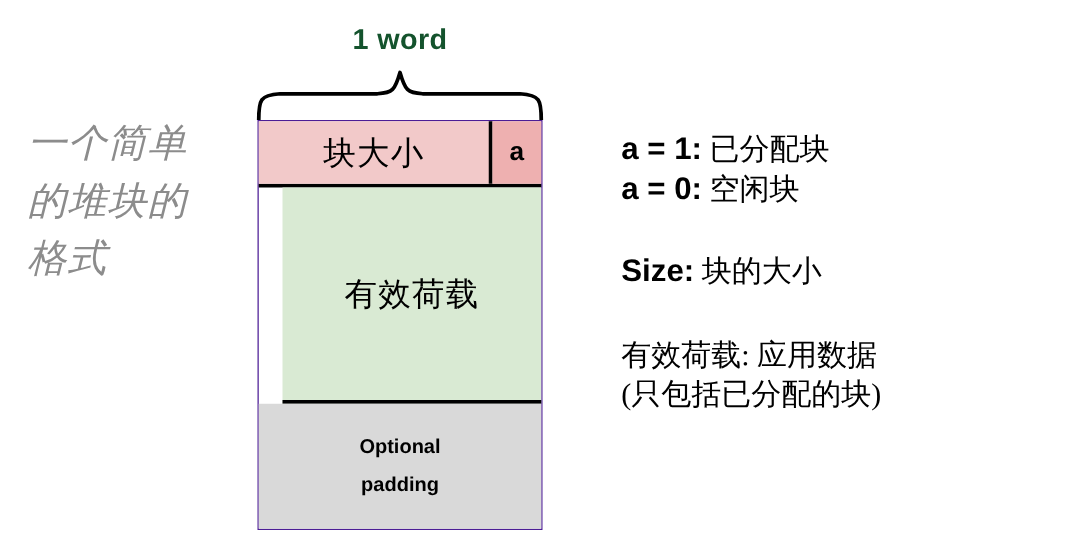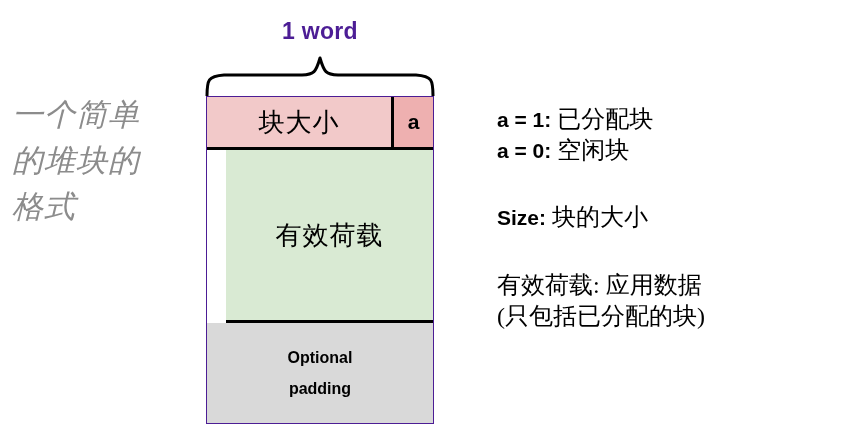--- a/index.html
+++ b/index.html
@@ -19,21 +19,21 @@
     position: absolute;
     left: 0;
     top: 0;
     width: 853px;
     height: 427px;
   }
 
   
   #left-caption {
     position: absolute;
-    left: 12px;
+    left: 22px;
     top: 92px;
     width: 150px;
     font-family: "Liberation Serif", "DejaVu Serif", serif;
     font-style: italic;
     font-weight: 400;
     font-size: 31px;
     line-height: 46px;
     letter-spacing: 1px;
     color: #8c8c8c;
     text-align: left;
@@ -42,21 +42,21 @@
 
   
   #word-label {
     position: absolute;
     left: 206px;
     top: 18px;
     width: 228px;
     text-align: center;
     font-size: 23px;
     font-weight: bold;
-    color: #4c1d95;
+    color: #14532d;
     letter-spacing: 0.3px;
   }
   #brace-wrap {
     position: absolute;
     left: 202px;
     top: 52px;
     width: 236px;
     height: 44px;
   }
   #brace-wrap svg {
@@ -158,21 +158,21 @@
   .ann-line {
     font-family: "Liberation Serif", "DejaVu Serif", serif;
     font-size: 24px;
     line-height: 31px;
     color: #000000;
     white-space: nowrap;
   }
   .ann-line .lead {
     font-family: "Liberation Sans", sans-serif;
     font-weight: bold;
-    font-size: 21px;
+    font-size: 25px;
   }
   .ann-line .body {
     font-family: "Liberation Serif", "DejaVu Serif", serif;
     font-size: 24px;
   }
   .ann-line.cjk-lead .lead {
     font-family: "Liberation Serif", "DejaVu Serif", serif;
     font-weight: normal;
     font-size: 24px;
     margin-top: 46px;

